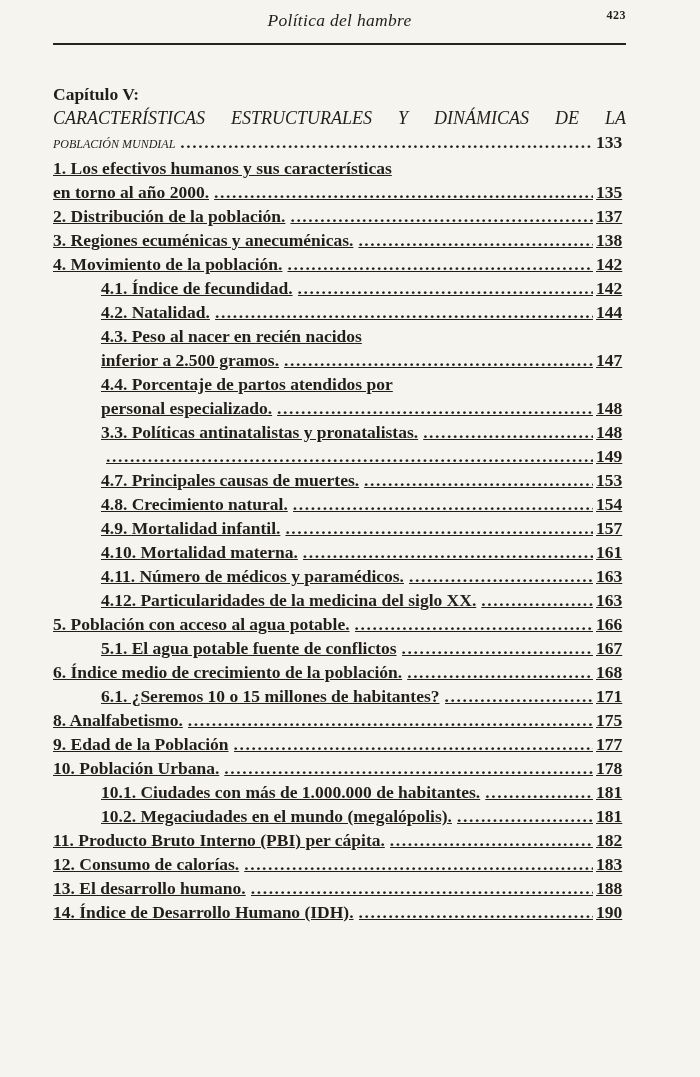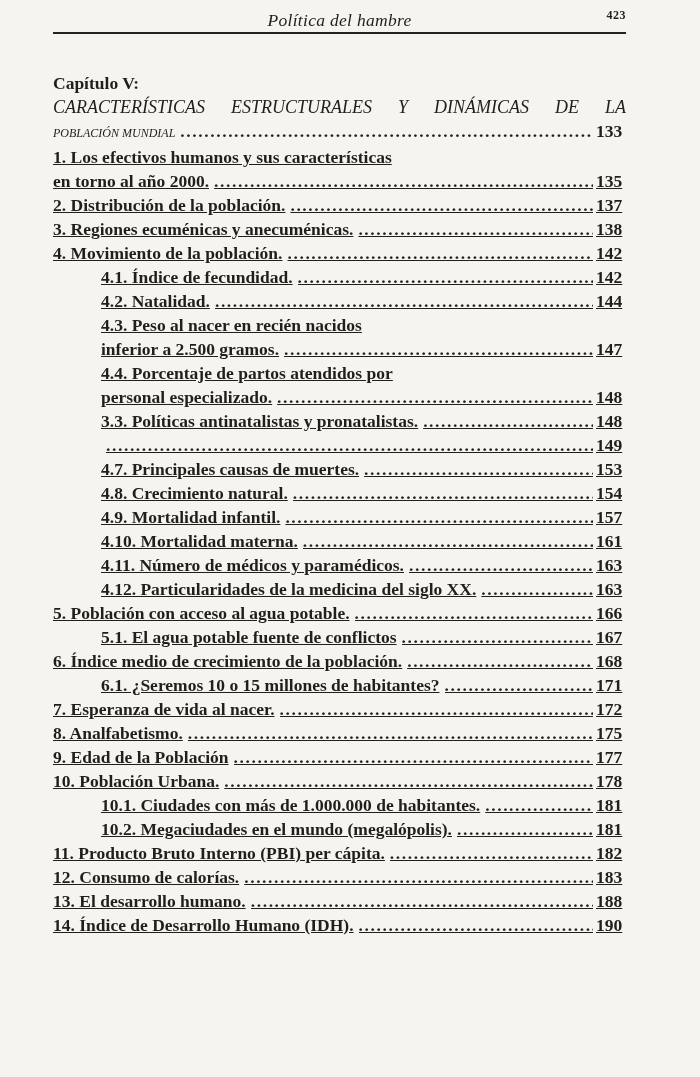--- a/index.html
+++ b/index.html
@@ -17,21 +17,21 @@
   .page{
     position:absolute;
     left:53px;
     top:0;
     width:573px;
     height:1077px;
   }
   
   .running-head{
     position:relative;
-    height:34px;
+    height:45px;
     border-bottom:2.5px solid var(--rule);
   }
   .running-title{
     position:absolute;
     left:0;right:0;
     top:10px;
     text-align:center;
     font-style:italic;
     font-size:17.5px;
     letter-spacing:.3px;
@@ -258,27 +258,20 @@
   </div>
       <div class="toc-entry indent">
     <div class="toc-line final">
       <span class="entry-text">6.1. ¿Seremos 10 o 15 millones de habitantes?</span>
       <span class="dots"></span>
       <span class="pagenum">171</span>
     </div>
   </div>
       <div class="toc-entry">
     <div class="toc-line final">
-      <span class="entry-text">7. Esperanza de vida al nacer.</span>
-      <span class="dots"></span>
-      <span class="pagenum">172</span>
-    </div>
-  </div>
-      <div class="toc-entry">
-    <div class="toc-line final">
       <span class="entry-text">8. Analfabetismo.</span>
       <span class="dots"></span>
       <span class="pagenum">175</span>
     </div>
   </div>
       <div class="toc-entry">
     <div class="toc-line final">
       <span class="entry-text">9. Edad de la Población</span>
       <span class="dots"></span>
       <span class="pagenum">177</span>

